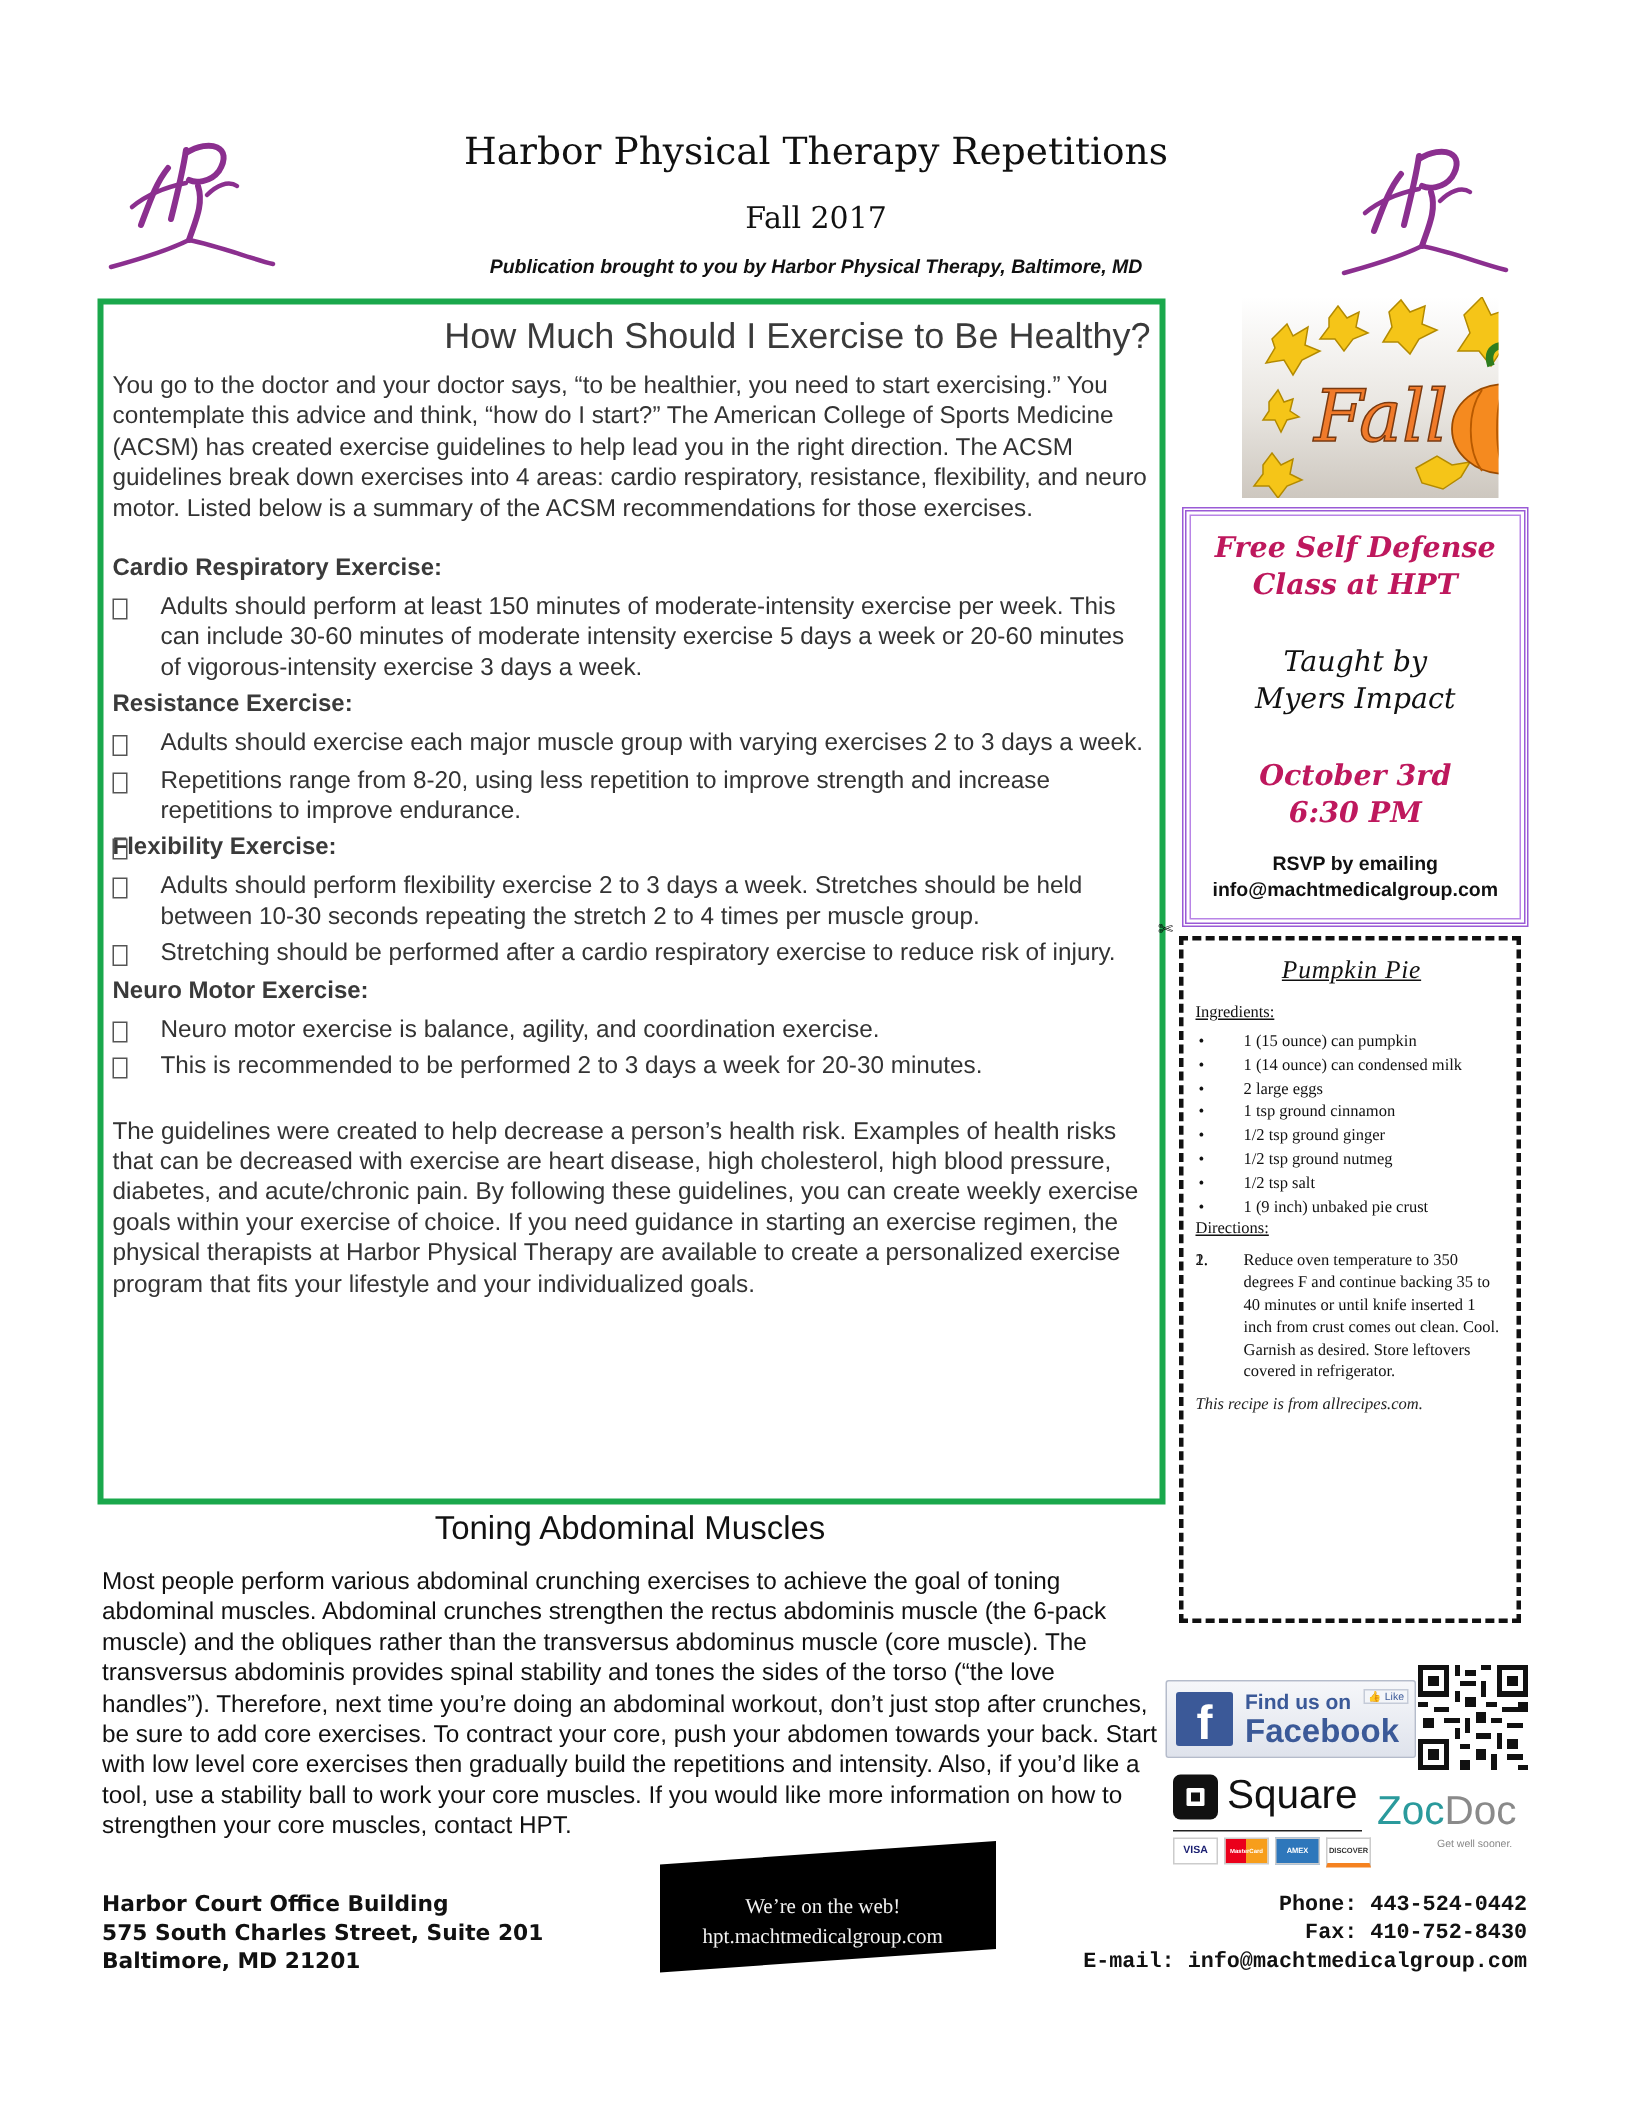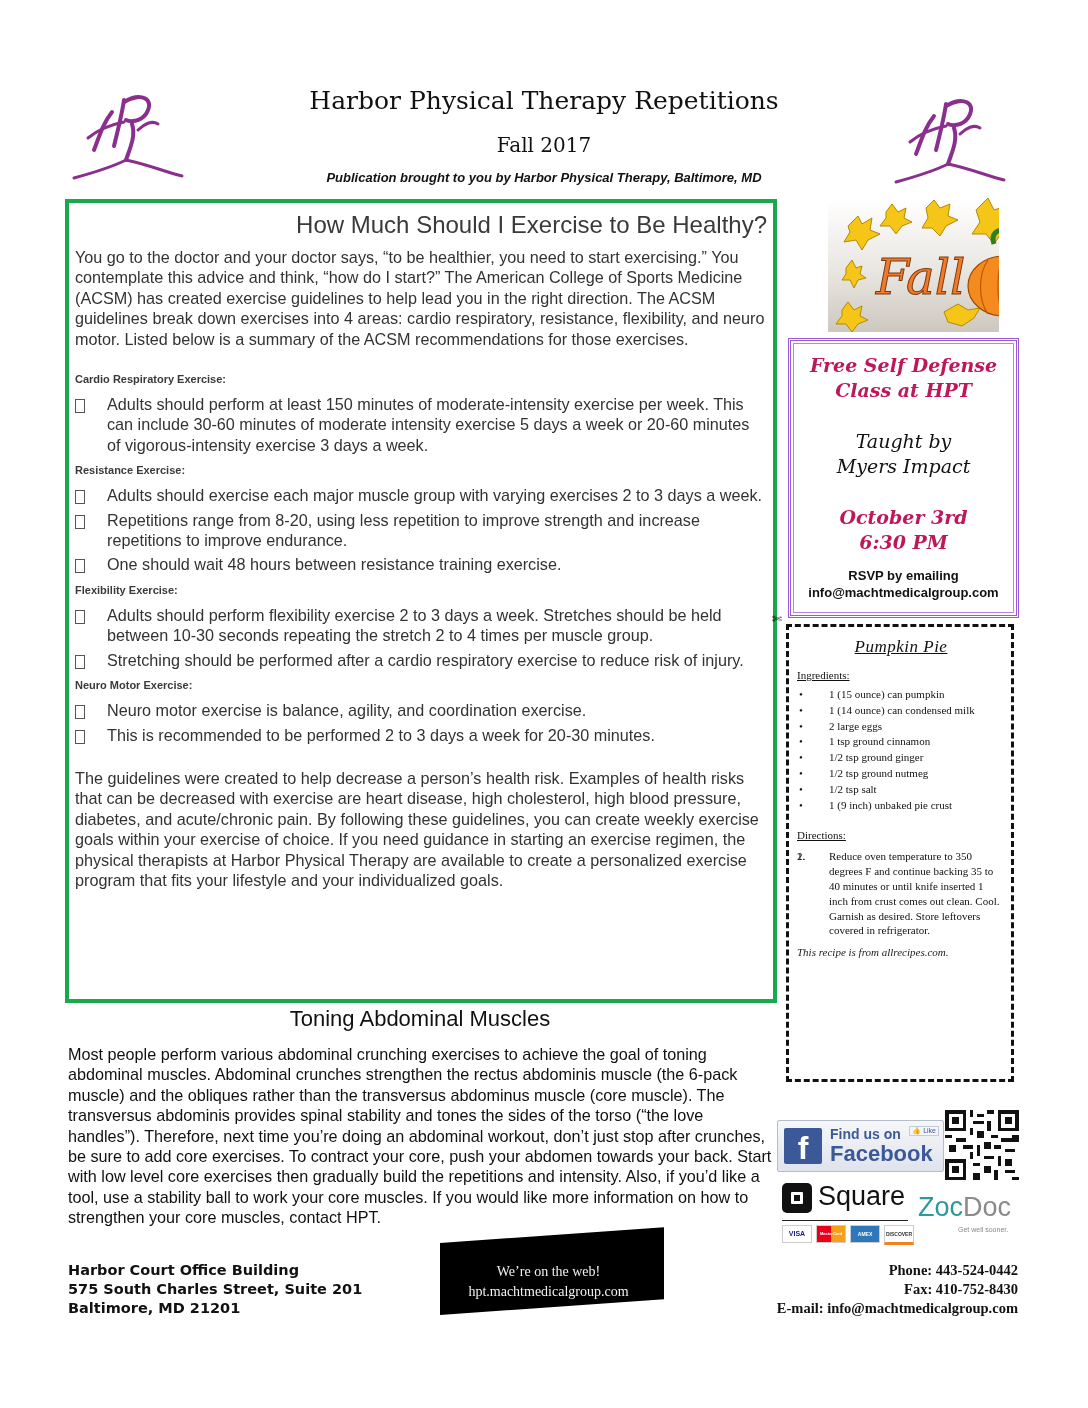--- a/index.html
+++ b/index.html
@@ -14,21 +14,21 @@
   .logo svg { width: 100%; height: 100%; }
   .title { left: 200px; width: 688px; top: 86px; text-align: center; font-size: 25px; color: #111; }
   .subtitle { left: 200px; width: 688px; top: 133px; text-align: center; font-size: 20px; color: #111; }
   .publine { left: 200px; width: 688px; top: 170px; text-align: center; font-size: 13px; font-weight: bold; font-style: italic; color: #111; }
 
   
   .main-box { left: 65px; top: 199px; width: 704px; height: 796px; border: 4px solid #1aa84c; }
   .main-inner { position: absolute; left: 6px; right: 6px; top: 6px; }
   .main-title { text-align: right; font-size: 24px; color: #3a3a3a; margin: 2px 0 8px 0; }
   .body-text { font-size: 16.2px; line-height: 20.4px; color: #333; margin: 0; }
-  .sec-head { font-size: 11px; font-weight: bold; color: #3a3a3a; margin: 0; line-height: 22px; }
+  .sec-head { font-size: 16px; font-weight: bold; color: #3a3a3a; margin: 0; line-height: 22px; }
   .bul { position: relative; padding-left: 32px; font-size: 16.2px; line-height: 20.4px; color: #333; margin: 4px 0 4px 0; }
   .bul .box { position: absolute; left: 0; top: 5px; width: 8px; height: 12px; border: 1px solid #555; }
   .gap { height: 19px; }
 
   
   .ton-title { left: 68px; width: 704px; top: 1006px; text-align: center; font-size: 22px; color: #111; }
   .ton-body { left: 68px; width: 710px; top: 1044px; font-size: 16.2px; line-height: 20.4px; color: #111; }
 
   
   .addr { left: 68px; top: 1261px; font-size: 14.5px; line-height: 19px; color: #111; font-weight: bold; }
@@ -117,21 +117,21 @@
 
     <div>
       <p class="sec-head">Cardio Respiratory Exercise:</p>
       <div class="bul"><span class="box"></span><span>Adults should perform at least 150 minutes of moderate-intensity exercise per week.  This can include 30-60 minutes of moderate intensity exercise 5 days a week or 20-60 minutes of vigorous-intensity exercise 3 days a week.</span></div>
     </div>
 
     <div>
       <p class="sec-head">Resistance Exercise:</p>
       <div class="bul"><span class="box"></span><span>Adults should exercise each major muscle group with varying exercises 2 to 3 days a week.</span></div>
       <div class="bul"><span class="box"></span><span>Repetitions range from 8-20, using less repetition to improve strength and increase repetitions to improve endurance.</span></div>
-      <div class="bul"><span class="box"></span><span>One should wait 48 hours between resistance training exercise.</span></div>
+      <div class="bul"><span class="box"></span></div>
     </div>
 
     <div>
       <p class="sec-head">Flexibility Exercise:</p>
       <div class="bul"><span class="box"></span><span>Adults should perform flexibility exercise 2 to 3 days a week.  Stretches should be held between 10-30 seconds repeating the stretch 2 to 4 times per muscle group.</span></div>
       <div class="bul"><span class="box"></span><span>Stretching should be performed after a cardio respiratory exercise to reduce risk of injury.</span></div>
     </div>
 
     <div>
       <p class="sec-head">Neuro Motor Exercise:</p>
@@ -192,21 +192,21 @@
     <ul class="rec-list">
       <li>1 (15 ounce) can pumpkin</li>
       <li>1 (14 ounce) can condensed milk</li>
       <li>2 large eggs</li>
       <li>1 tsp ground cinnamon</li>
       <li>1/2 tsp ground ginger</li>
       <li>1/2 tsp ground nutmeg</li>
       <li>1/2 tsp salt</li>
       <li>1 (9 inch) unbaked pie crust</li>
     </ul>
-    <div class="rec-label" style="margin-top:16px">Directions:</div>
+    <div class="rec-label" style="margin-top:0">Directions:</div>
     <ol class="rec-steps">
       <li><span class="num">1.</span></li>
       <li><span class="num">2.</span><span>Reduce oven temperature to 350 degrees F and continue backing 35 to 40 minutes or until knife inserted 1 inch from crust comes out clean.  Cool.  Garnish as desired.  Store leftovers covered in refrigerator.</span></li>
     </ol>
     <div class="rec-src">This recipe is from allrecipes.com.</div>
   </div>
 </div>
 
 <div class="abs fb sans">
   <div class="fb-f">f</div>
@@ -280,17 +280,17 @@
   <div>575 South Charles Street, Suite 201</div>
   <div>Baltimore, MD 21201</div>
 </div>
 
 <div class="abs web-banner"></div>
 <div class="abs web-text lserif">
   <div>We’re on the web!</div>
   <div>hpt.machtmedicalgroup.com</div>
 </div>
 
-<div class="abs contact" style="font-family:Liberation Serif, serif;">
+<div class="abs contact" style="font-family:Liberation Mono, monospace;">
   <div>Phone: 443-524-0442</div>
   <div>Fax: 410-752-8430</div>
   <div>E-mail: info@machtmedicalgroup.com</div>
 </div>
 
 </body></html>

